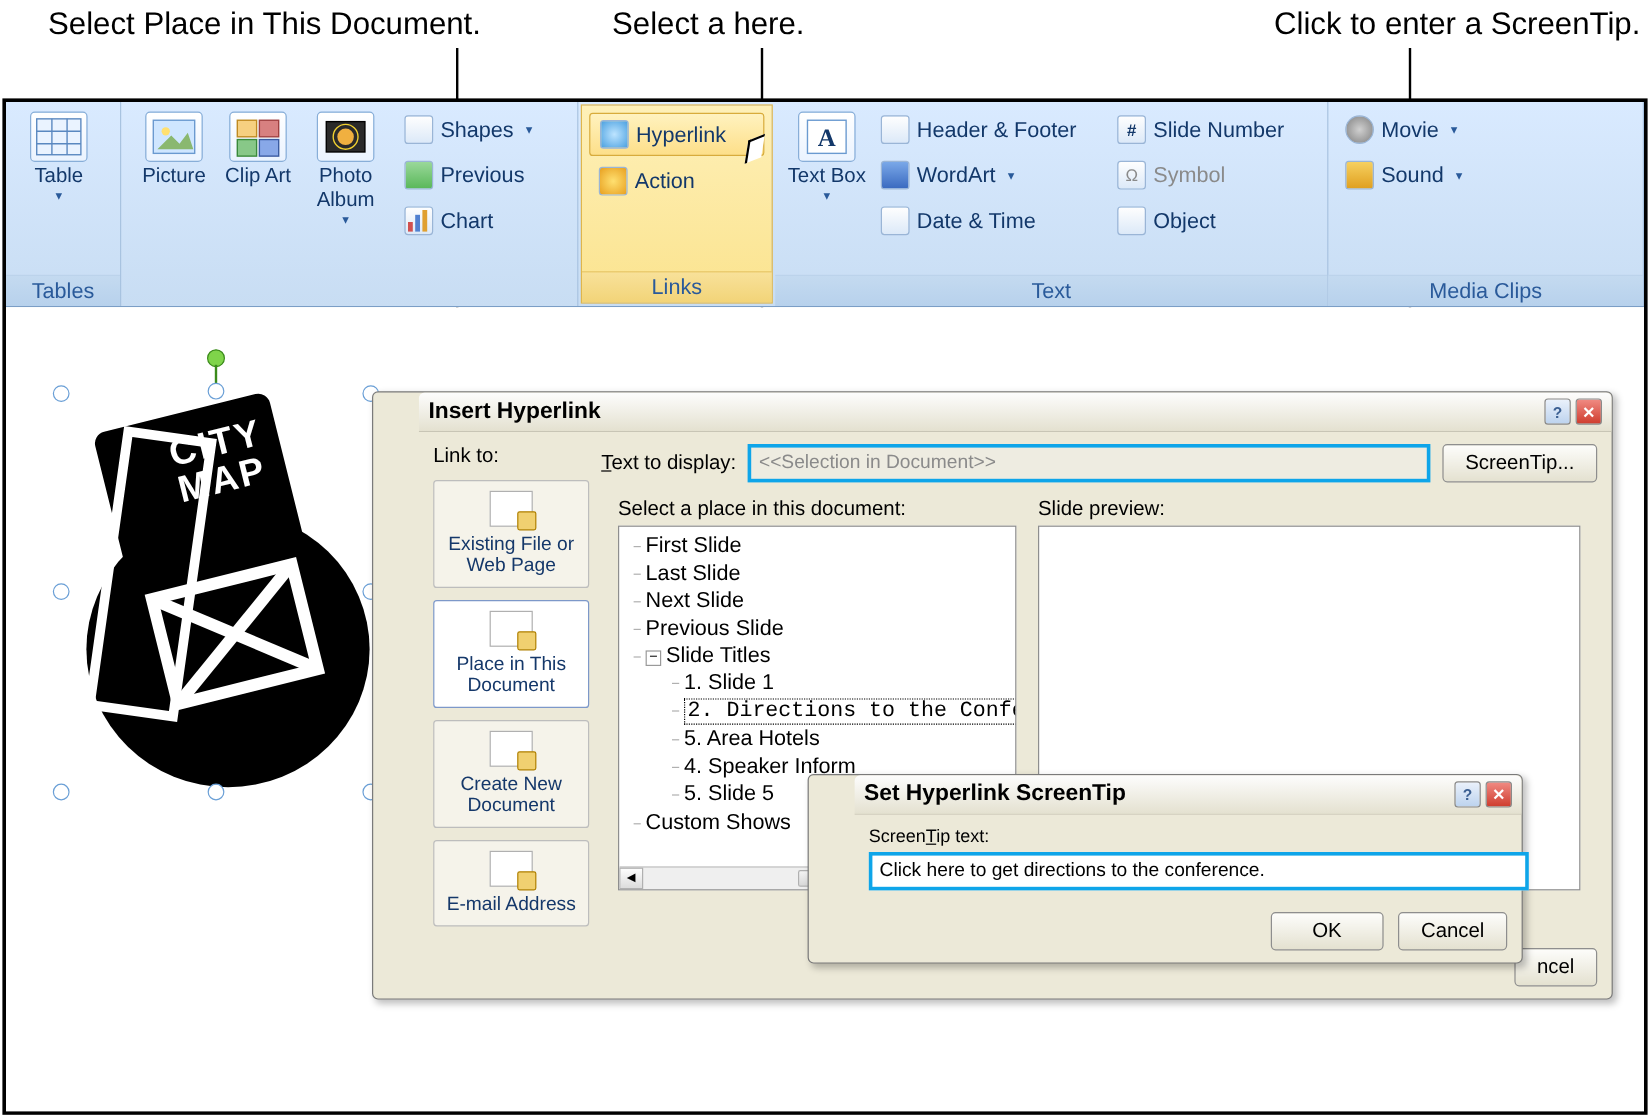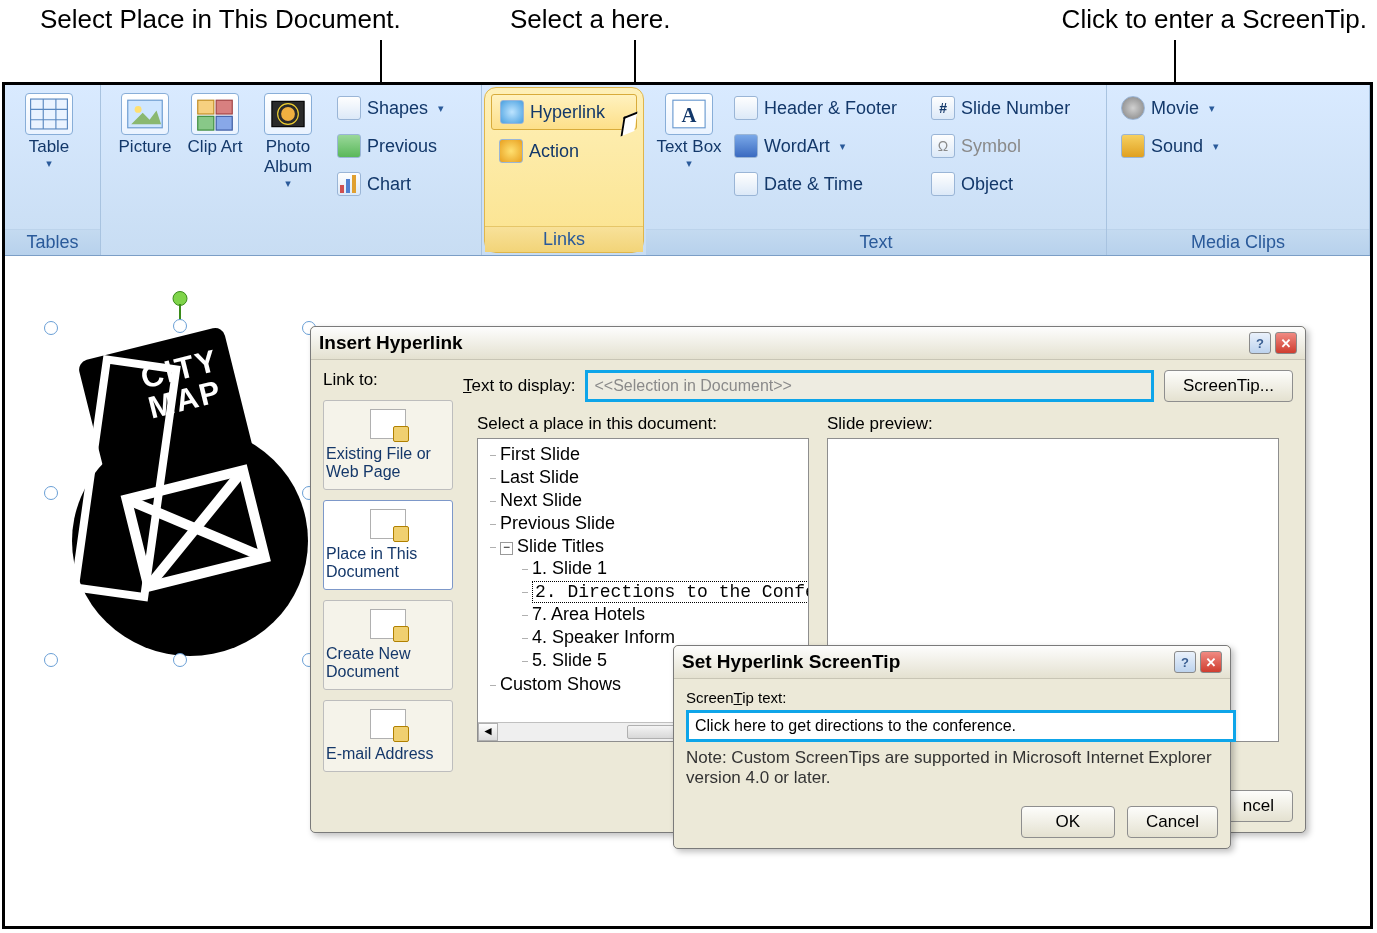--- a/index.html
+++ b/index.html
@@ -101,21 +101,21 @@
   .small-icon {
     width:22px; height:22px;
     display:inline-block;
     border:1px solid #9ab5d6; border-radius:3px;
     background:linear-gradient(#fefefe,#dce9f8);
   }
   .stack { display:flex; flex-direction:column; gap:4px; padding-top:2px;}
   .links-group {
     background: linear-gradient(#fef0b8,#fbe38e);
     border: 1px solid #e0b64b;
-    border-radius: 12px;
+    border-radius: 0;
     margin: 2px;
   }
   .links-group .group-label {
     background: linear-gradient(#f8e19a,#f2d478);
     border-top-color:#e6c668;
     color:#2a5a9a;
   }
   .links-group .small-btn.active {
     background: linear-gradient(#fff2bf,#fddf89);
     border:1px solid #d8ab3b;
@@ -146,20 +146,21 @@
   .sel-handle.tm{left:50%; top:8px; transform:translateX(-50%);} 
   .sel-handle.bm{left:50%; bottom:-6px; transform:translateX(-50%);}
   .map-svg { width:100%; height:100%; }
   
   .dialog {
     position:absolute;
     background:#ece9d8;
     border:1px solid #7a7a7a;
     border-radius:5px;
     box-shadow: 3px 3px 6px rgba(0,0,0,.25);
+    padding-left: 38px;
   }
   .dlg-title {
     background: linear-gradient(#fdfdfd,#e4e1d0);
     padding:5px 8px;
     font-weight:bold;
     font-size:19px;
     border-top-left-radius:5px; border-top-right-radius:5px;
     border-bottom:1px solid #c8c5b5;
     display:flex; justify-content:space-between; align-items:center;
   }
@@ -169,21 +170,21 @@
     background:linear-gradient(#f8f8f4,#d8d5c4);}
   .title-btn.help{ color:#3b5f92; background:linear-gradient(#eaf1fb,#bdd3ee);}
   .title-btn.close{ color:#fff; background:linear-gradient(#f08a82,#cf3d2f);}
   .dlg-body { padding:10px 12px; }
   .dlg-main .dlg-body { display:flex; gap:10px; }
   .link-to-col { width:130px; display:flex; flex-direction:column; gap:10px;}
   .link-to-col .hdr { font-size:17px;}
   .linkto-item {
     border:1px solid #bdbdbd; border-radius:3px;
     background:#f5f3ea;
-    font-size:16px; color:#15386a;
+    text-align:center; font-size:16px; color:#15386a;
     padding:44px 2px 8px 2px;
     position:relative;
   }
   .linkto-item.selected{ background:#fff; border-color:#7d98c9;}
   .linkto-item .itm-icon{
     position:absolute; left:50%; top:8px; transform:translateX(-50%);
     width:34px; height:28px; border:1px solid #b0b0b0; background:#fff;
   }
   .linkto-item .itm-icon:after{content:""; position:absolute; right:-4px; bottom:-4px; width:14px; height:14px; background:#f0d070; border:1px solid #b08000; border-radius:2px;}
   .right-col { flex:1; display:flex; flex-direction:column; gap:6px;}
@@ -493,21 +494,21 @@
                   <ul class="tree">
                     <li><span class="item-label">First Slide</span></li>
                     <li><span class="item-label">Last Slide</span></li>
                     <li><span class="item-label">Next Slide</span></li>
                     <li><span class="item-label">Previous Slide</span></li>
                     <li>
                       <span class="expander">−</span><span class="item-label">Slide Titles</span>
                       <ul>
                         <li><span class="item-label">1. Slide 1</span></li>
                         <li class="selected"><span class="item-label">2. Directions to the Conference</span></li>
-                        <li><span class="item-label">7. Area Hotels</span></li>
+                        <li><span class="item-label">5. Area Hotels</span></li>
                         <li><span class="item-label">4. Speaker Inform</span></li>
                         <li><span class="item-label">5. Slide 5</span></li>
                       </ul>
                     </li>
                     <li><span class="item-label">Custom Shows</span></li>
                   </ul>
                   <div class="hscroll">
                     <div class="arrow">◄</div>
                     <div class="thumb"></div>
                     <div class="arrow">►</div>
@@ -532,21 +533,20 @@
           <span>Set Hyperlink ScreenTip</span>
           <div class="title-buttons">
             <div class="title-btn help">?</div>
             <div class="title-btn close">✕</div>
           </div>
         </div>
         <div class="dlg-body">
           <div>Screen<span style="text-decoration:underline;">T</span>ip text:</div>
           
           <input class="text-input" style="width: 100%; margin-top: 4px;" value="Click here to get directions to the conference.">
-          <div class="note">Note: Custom ScreenTips are supported in Microsoft Internet Explorer version 4.0 or later.</div>
         </div>
         <div class="dlg-footer">
           <button class="btn" style="padding:5px 34px;">OK</button>
           <button class="btn">Cancel</button>
         </div>
       </div>
 
     </div>
   </div>
 </div>

